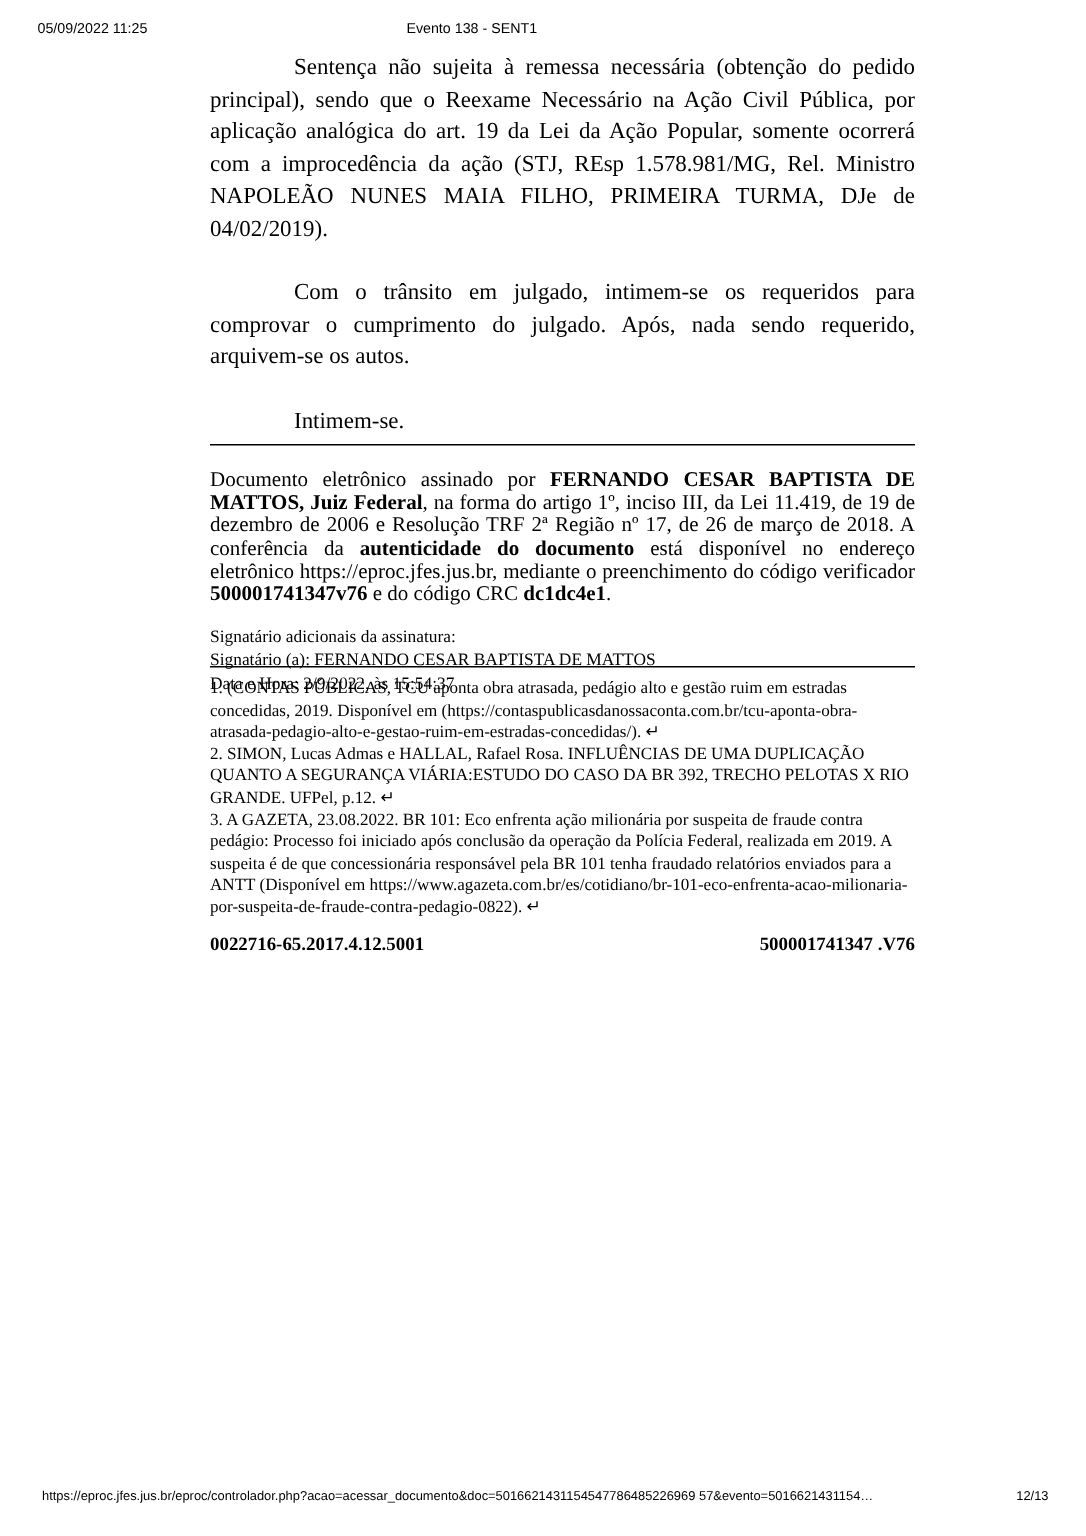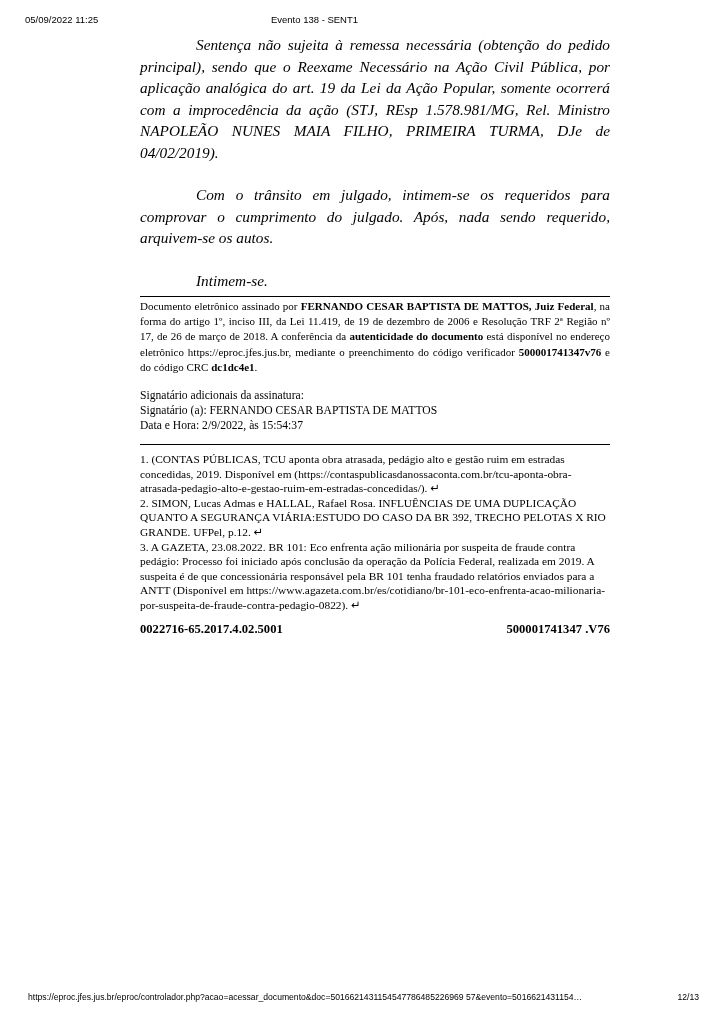--- a/index.html
+++ b/index.html
@@ -43,21 +43,20 @@
     top: 0;
     width: 629px;
     text-align: center;
   }
   
   .content {
     position: absolute;
     left: 140px;
     top: 34px;
     width: 470px;
-    font-style: italic;
   }
   p.just {
     margin: 0 0 0 0;
     text-align: justify;
     text-justify: inter-word;
     font-size: 15.3px;
     line-height: 21.5px;
     text-indent: 56px;
   }
   .para-gap {
@@ -70,24 +69,24 @@
     top: 296px;
     width: 470px;
   }
   hr.rule {
     border: none;
     border-top: 1px solid #000;
     margin: 0;
     height: 0;
   }
   .sig-text {
-    font-size: 11px;
+    font-size: 14px;
     line-height: 15.2px;
     text-align: justify;
-    margin-top: 2px;
+    margin-top: 16px;
   }
   .sig-text b { font-weight: bold; }
   .sig-info {
     font-size: 11.6px;
     line-height: 15.2px;
     margin-top: 13px;
   }
   
   .footnotes {
     position: absolute;
@@ -174,21 +173,21 @@
   <div class="footnotes">
     <hr class="rule">
     <div class="fn-text">
       <p class="fn-item">1. (CONTAS PÚBLICAS, TCU aponta obra atrasada, pedágio alto e gestão ruim em estradas concedidas, 2019. Disponível em (https://contaspublicasdanossaconta.com.br/tcu-aponta-obra-atrasada-pedagio-alto-e-gestao-ruim-em-estradas-concedidas/). ↵</p>
       <p class="fn-item">2. SIMON, Lucas Admas e HALLAL, Rafael Rosa. INFLUÊNCIAS DE UMA DUPLICAÇÃO QUANTO A SEGURANÇA VIÁRIA:ESTUDO DO CASO DA BR 392, TRECHO PELOTAS X RIO GRANDE. UFPel, p.12. ↵</p>
       <p class="fn-item">3. A GAZETA, 23.08.2022. BR 101: Eco enfrenta ação milionária por suspeita de fraude contra pedágio: Processo foi iniciado após conclusão da operação da Polícia Federal, realizada em 2019. A suspeita é de que concessionária responsável pela BR 101 tenha fraudado relatórios enviados para a ANTT (Disponível em https://www.agazeta.com.br/es/cotidiano/br-101-eco-enfrenta-acao-milionaria-por-suspeita-de-fraude-contra-pedagio-0822). ↵</p>
     </div>
   </div>
 
   <div class="proc-line">
-    <span class="left">0022716-65.2017.4.02.5001</span>
+    <span class="left">0022716-65.2017.4.12.5001</span>
     <span class="right">500001741347 .V76</span>
   </div>
 
   <div class="print-footer">
     <span class="ftr-left">https://eproc.jfes.jus.br/eproc/controlador.php?acao=acessar_documento&amp;doc=5016621431154547786485226969 57&amp;evento=5016621431154…</span>
     <span class="ftr-right">12/13</span>
   </div>
 
 </div>
 

